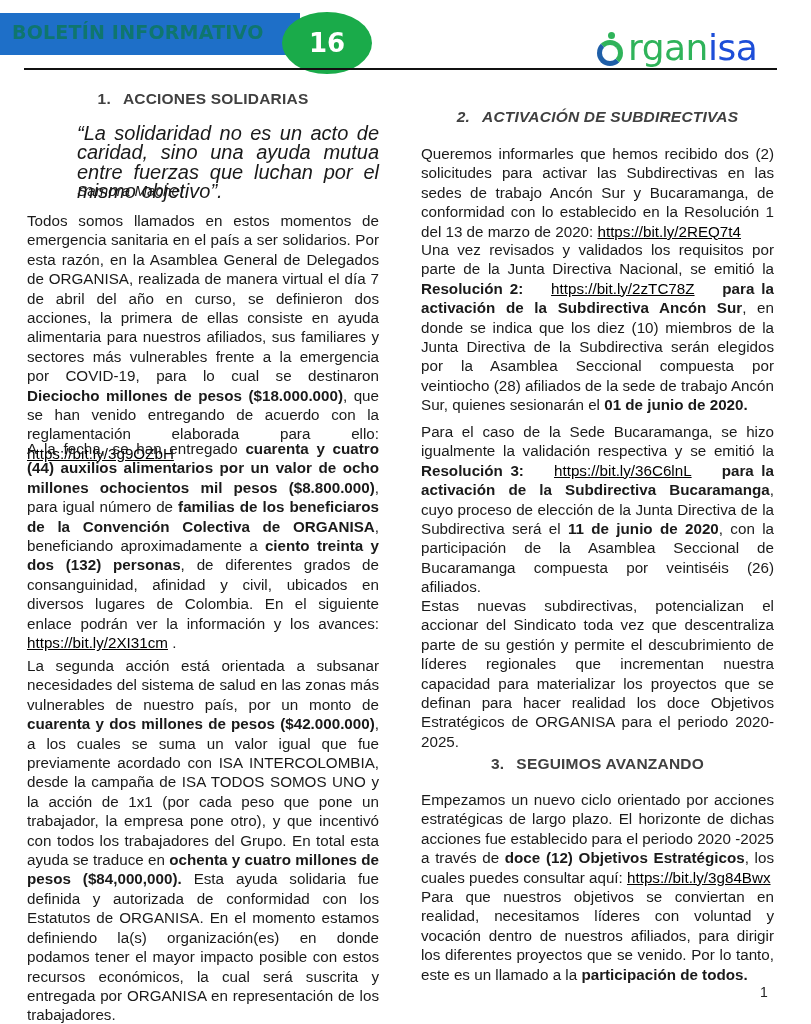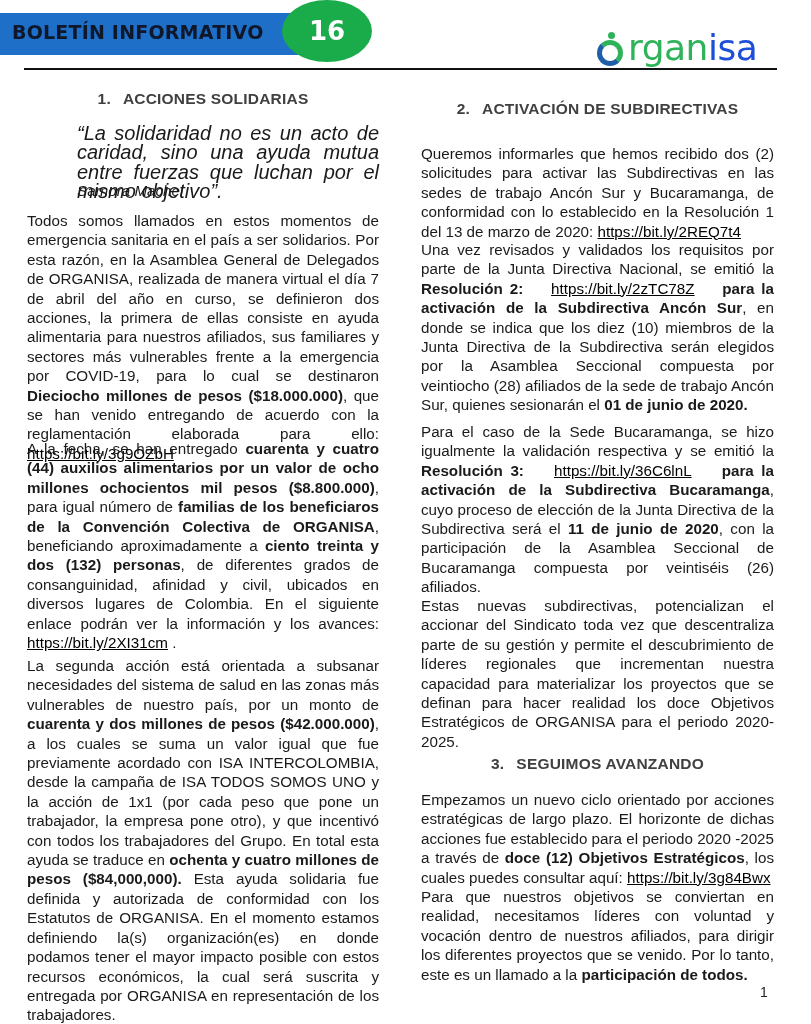--- a/index.html
+++ b/index.html
@@ -1,20 +1,20 @@
 <!DOCTYPE html>
 <html><head>
 <meta charset="utf-8">
 <style>
   html, body { margin: 0; padding: 0; background: #ffffff; }
   body { width: 811px; height: 1024px; position: relative; overflow: hidden; font-family: "Liberation Sans", sans-serif; color: #1a1a1a; }
 
   .header-bar { position: absolute; left: 0; top: 13px; width: 300px; height: 42px; background: #1e6fc8; }
-  .header-title { position: absolute; left: 12px; top: 21px; color: #0f172a; font-family: "DejaVu Sans", sans-serif; font-weight: bold; font-size: 19px; letter-spacing: 0.2px; }
-  .issue-badge { position: absolute; left: 282px; top: 0; width: 90px; height: 62px; border-radius: 50%; background: #1aab4a; color: #ffffff; font-family: "DejaVu Sans", sans-serif; font-weight: bold; font-size: 26px; display: flex; align-items: center; justify-content: center; }
+  .header-title { position: absolute; left: 12px; top: 21px; color: #0f766e; font-family: "DejaVu Sans", sans-serif; font-weight: bold; font-size: 19px; letter-spacing: 0.2px; }
+  .issue-badge { position: absolute; left: 282px; top: 12px; width: 90px; height: 62px; border-radius: 50%; background: #1aab4a; color: #ffffff; font-family: "DejaVu Sans", sans-serif; font-weight: bold; font-size: 26px; display: flex; align-items: center; justify-content: center; }
 
   .rule-left { position: absolute; left: 24px; top: 68px; width: 390px; height: 2px; background: #111; }
   .rule-right { position: absolute; left: 400px; top: 68px; width: 377px; height: 2px; background: #111; }
 
   .logo { position: absolute; left: 597px; top: 18px; height: 48px; display: flex; align-items: flex-end; text-align: center; }
   .logo-o { position: relative; width: 30px; height: 34px; margin-right: 1px; }
   .logo-o .ring { position: absolute; left: 0; top: 8px; width: 26px; height: 26px; border-radius: 50%; border: 5px solid #1f5fa8; box-sizing: border-box; border-right-color: #2fb35a; border-top-color: #2fb35a; }
   .logo-o .dot { position: absolute; left: 11px; top: 0; width: 7px; height: 7px; border-radius: 50%; background: #2fb35a; }
   .logo-text-green { color: #2fb35a; font-size: 36px; font-family: "DejaVu Sans", sans-serif; line-height: 36px; letter-spacing: -0.5px; }
   .logo-text-blue { color: #1d4ed8; font-size: 36px; font-family: "DejaVu Sans", sans-serif; line-height: 36px; letter-spacing: -0.5px; }
@@ -66,21 +66,21 @@
 </p>
 
 <p class="para col col-left" style="top:439px;">
   <span>A la fecha, se han entregado </span><b>cuarenta y cuatro (44) auxilios alimentarios por un valor de ocho millones ochocientos mil pesos ($8.800.000)</b><span>, para igual número de </span><b>familias de los beneficiaros de la Convención Colectiva de ORGANISA</b><span>, beneficiando aproximadamente a </span><b>ciento treinta y dos (132) personas</b><span>, de diferentes grados de consanguinidad, afinidad y civil, ubicados en diversos lugares de Colombia. En el siguiente enlace podrán ver la información y los avances: </span><a class="link">https://bit.ly/2XI31cm</a><span> .</span>
 </p>
 
 <p class="para col col-left" style="top:656px;">
   <span>La segunda acción está orientada a subsanar necesidades del sistema de salud en las zonas más vulnerables de nuestro país, por un monto de </span><b>cuarenta y dos millones de pesos ($42.000.000)</b><span>, a los cuales se suma un valor igual que fue previamente acordado con ISA INTERCOLOMBIA, desde la campaña de ISA TODOS SOMOS UNO y la acción de 1x1 (por cada peso que pone un trabajador, la empresa pone otro), y que incentivó con todos los trabajadores del Grupo. En total esta ayuda se traduce en </span><b>ochenta y cuatro millones de pesos ($84,000,000).</b><span> Esta ayuda solidaria fue definida y autorizada de conformidad con los Estatutos de ORGANISA. En el momento estamos definiendo la(s) organización(es) en donde podamos tener el mayor impacto posible con estos recursos económicos, la cual será suscrita y entregada por ORGANISA en representación de los trabajadores.</span>
 </p>
 
-<div class="section-heading" style="left:421px; top:100px; width:353px;">
+<div class="section-heading" style="left:421px; top:108px; width:353px;font-style:italic;">
   <span class="num">2.</span><span>ACTIVACIÓN DE SUBDIRECTIVAS</span>
 </div>
 
 <p class="para col col-right" style="top:144px;">
   <span>Queremos informarles que hemos recibido dos (2) solicitudes para activar las Subdirectivas en las sedes de trabajo Ancón Sur y Bucaramanga, de conformidad con lo establecido en la Resolución 1 del 13 de marzo de 2020: </span><a class="link">https://bit.ly/2REQ7t4</a>
 </p>
 
 <p class="para col col-right" style="top:240px;">
   <span>Una vez revisados y validados los requisitos por parte de la Junta Directiva Nacional, se emitió la </span><b>Resolución 2:</b>&nbsp;&nbsp;&nbsp;&nbsp;<a class="link">https://bit.ly/2zTC78Z</a>&nbsp;&nbsp;&nbsp;&nbsp;<b>para la activación de la Subdirectiva Ancón Sur</b><span>, en donde se indica que los diez (10) miembros de la Junta Directiva de la Subdirectiva serán elegidos por la Asamblea Seccional compuesta por veintiocho (28) afiliados de la sede de trabajo Ancón Sur, quienes sesionarán el </span><b>01 de junio de 2020.</b>
 </p>

